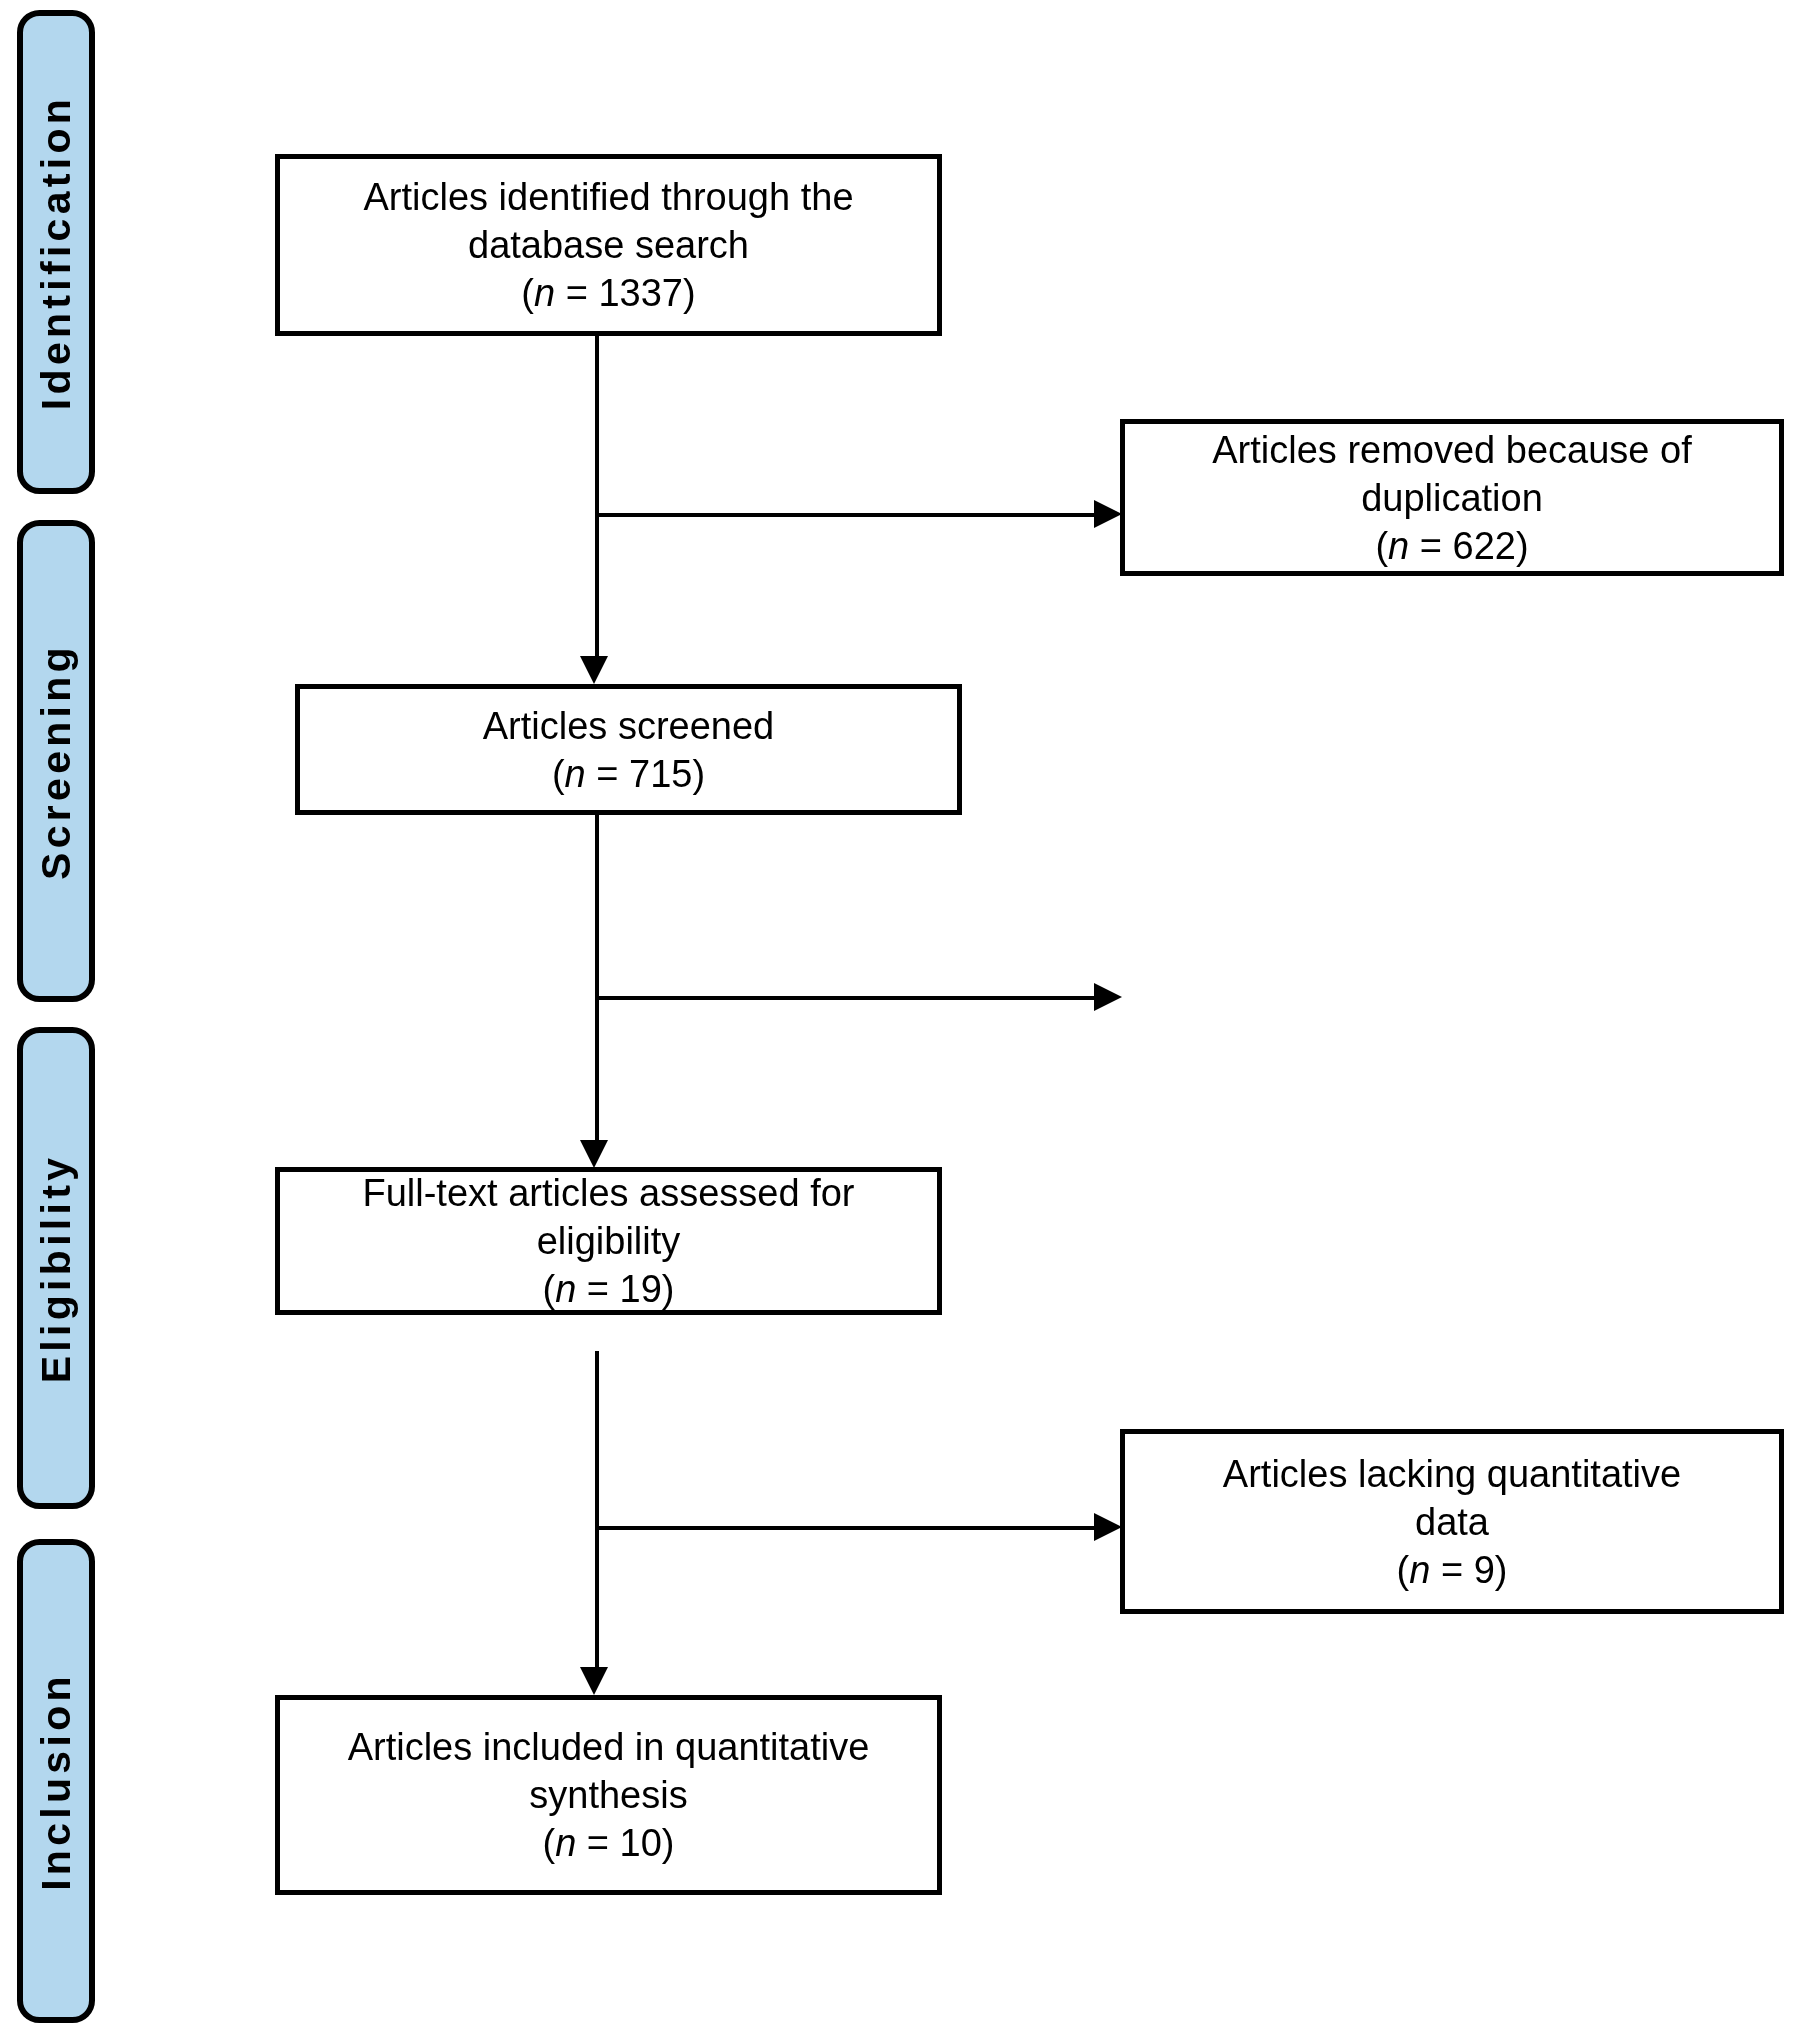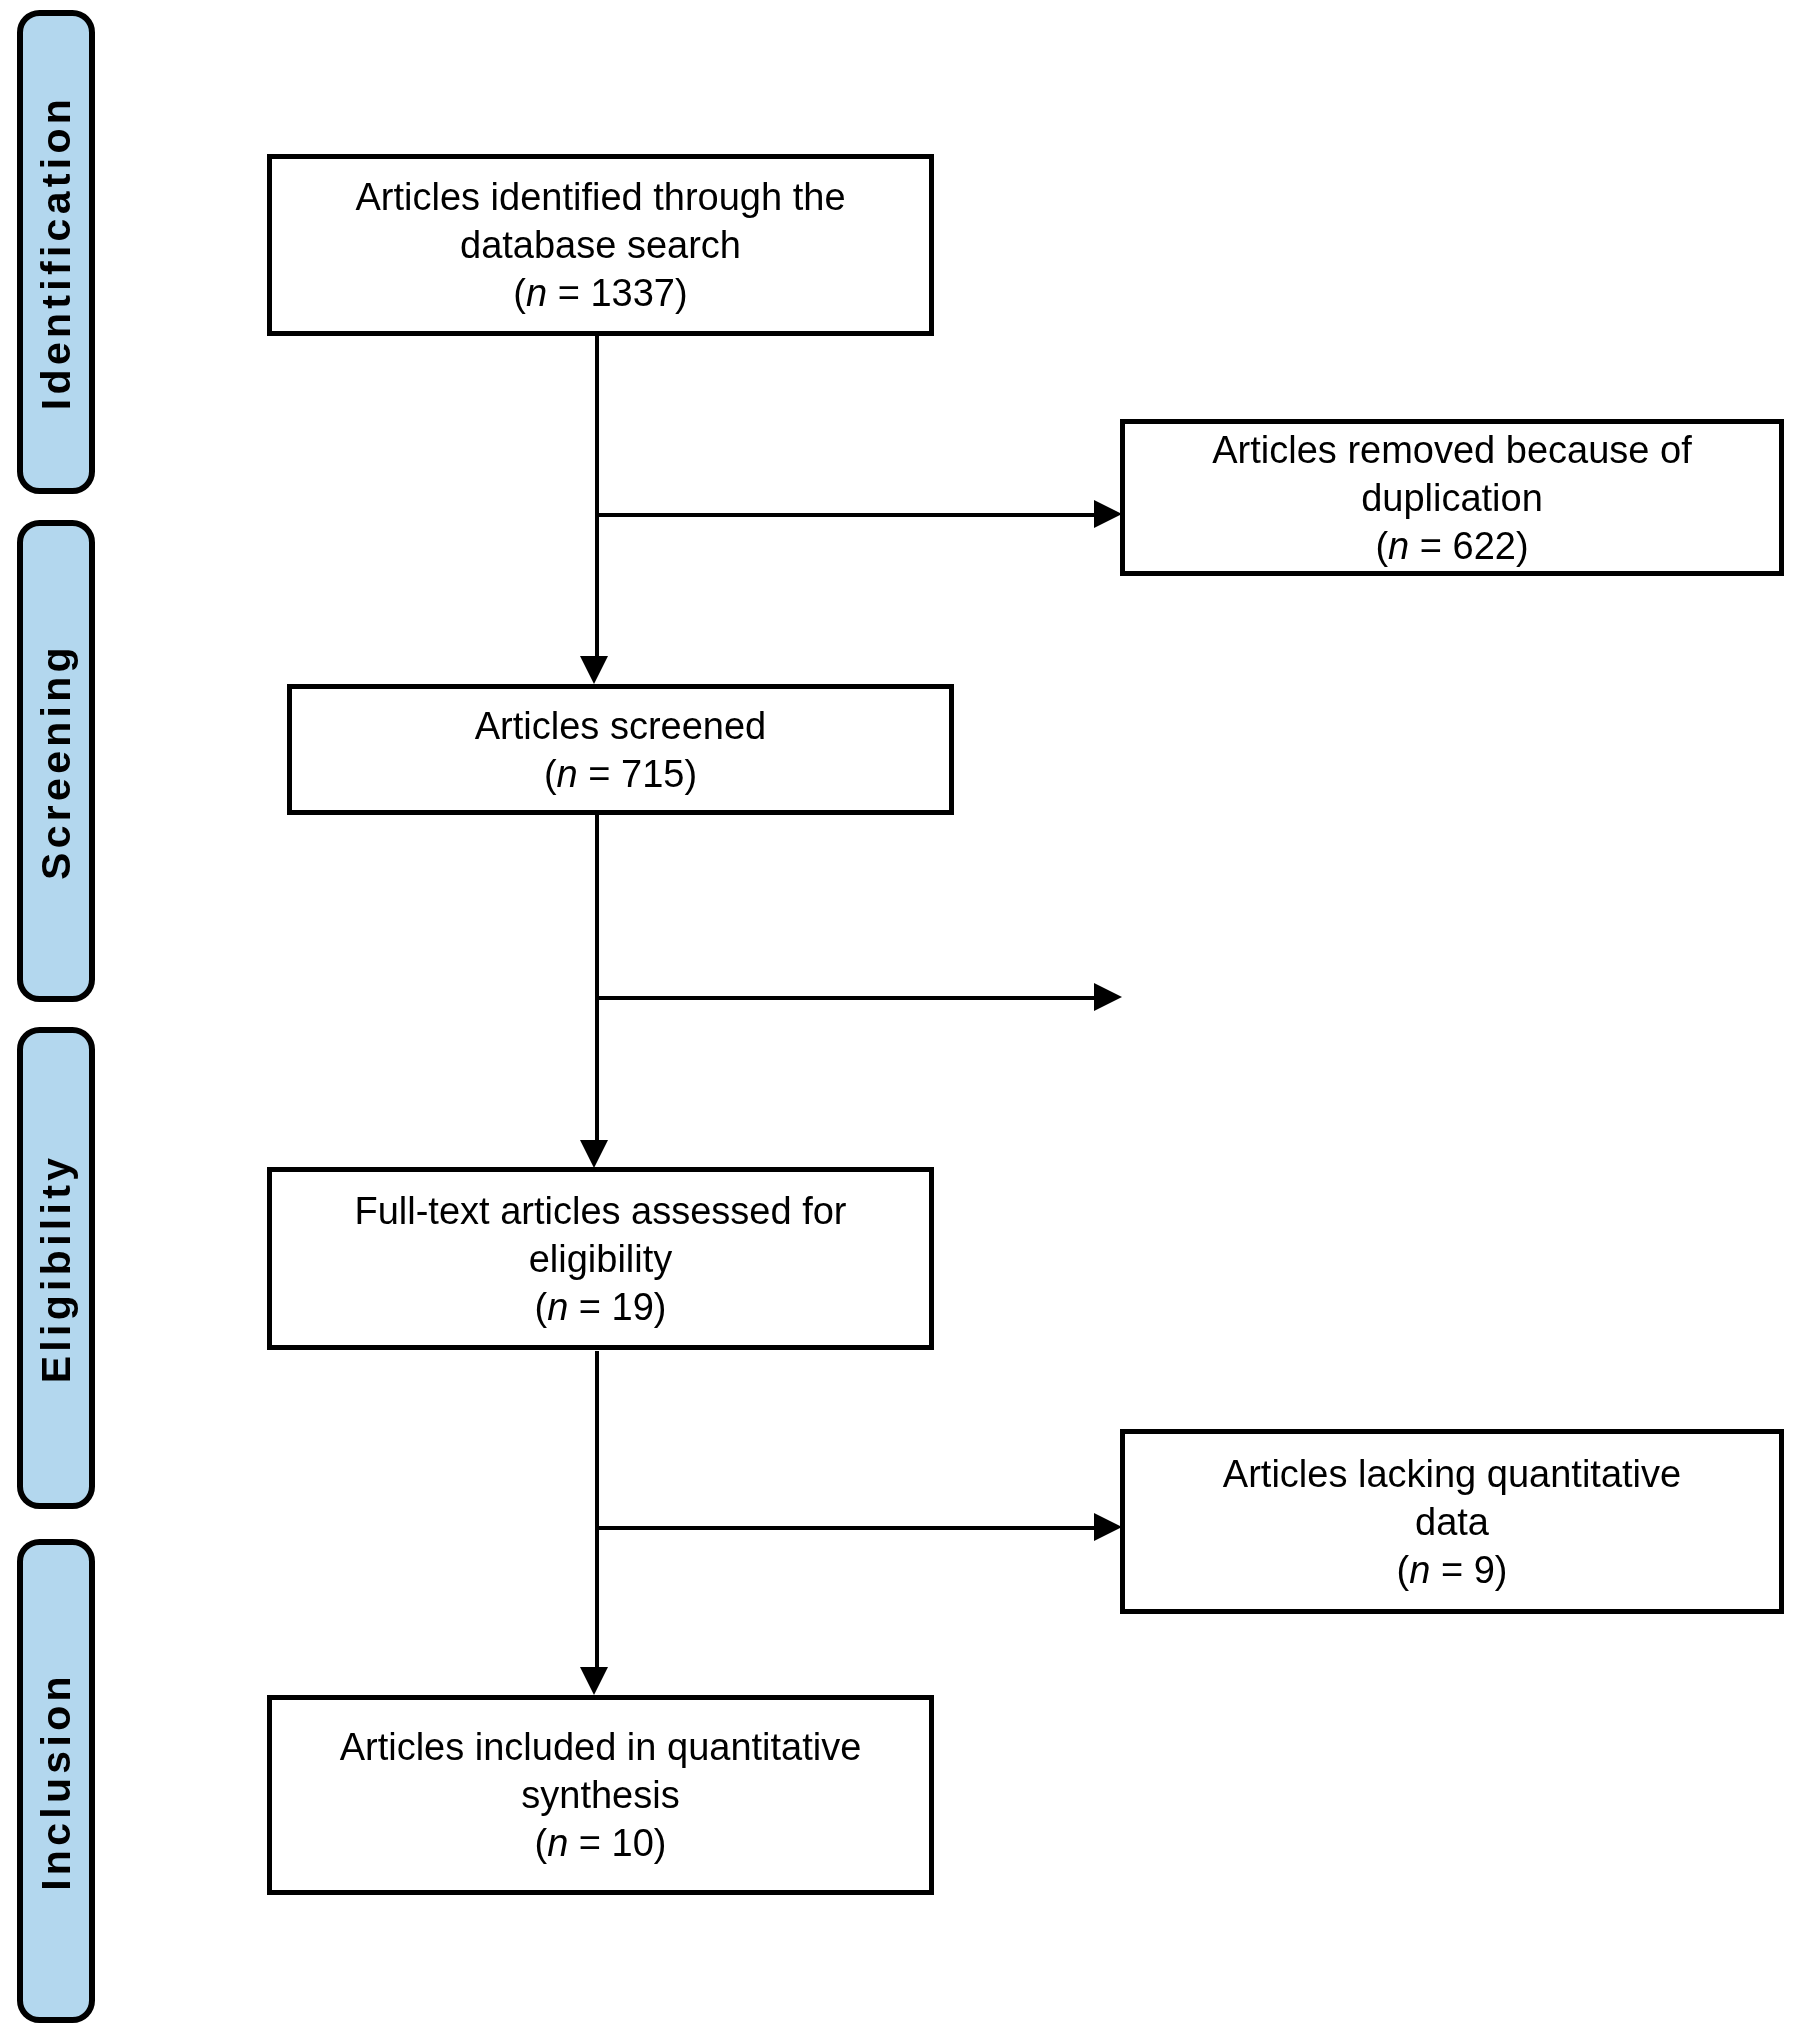--- a/index.html
+++ b/index.html
@@ -45,27 +45,27 @@
   .flow-box{
     position:absolute;
     background:var(--box-fill);
     border:5.2px solid var(--box-border);
     box-sizing:border-box;
     display:flex;align-items:center;justify-content:center;
     text-align:center;
     font-size:38px;line-height:48px;
     padding:0 17.3px;
   }
-  .col-left{left:267px;width:667px;}
+  .col-left{left:275px;width:667px;}
   .col-right{left:1120px;width:664px;}
   .box-1{top:154px;height:182px;}
   .box-2{top:419px;height:157px;}
   .box-3{top:684px;height:131px;margin-left:20px;}
   .box-4{top:895px;height:136px;}
-  .box-5{top:1167px;height:183px;}
+  .box-5{top:1167px;height:148px;}
   .box-6{top:1429px;height:185px;}
   .box-7{top:1695px;height:200px;}
 
   
   .vline{position:absolute;width:4.3px;background:var(--connector);}
   .hline{position:absolute;height:4.3px;background:var(--connector);}
   .arrow-down{
     position:absolute;width:0;height:0;
     border-left:14.7px solid transparent;
     border-right:14.7px solid transparent;

